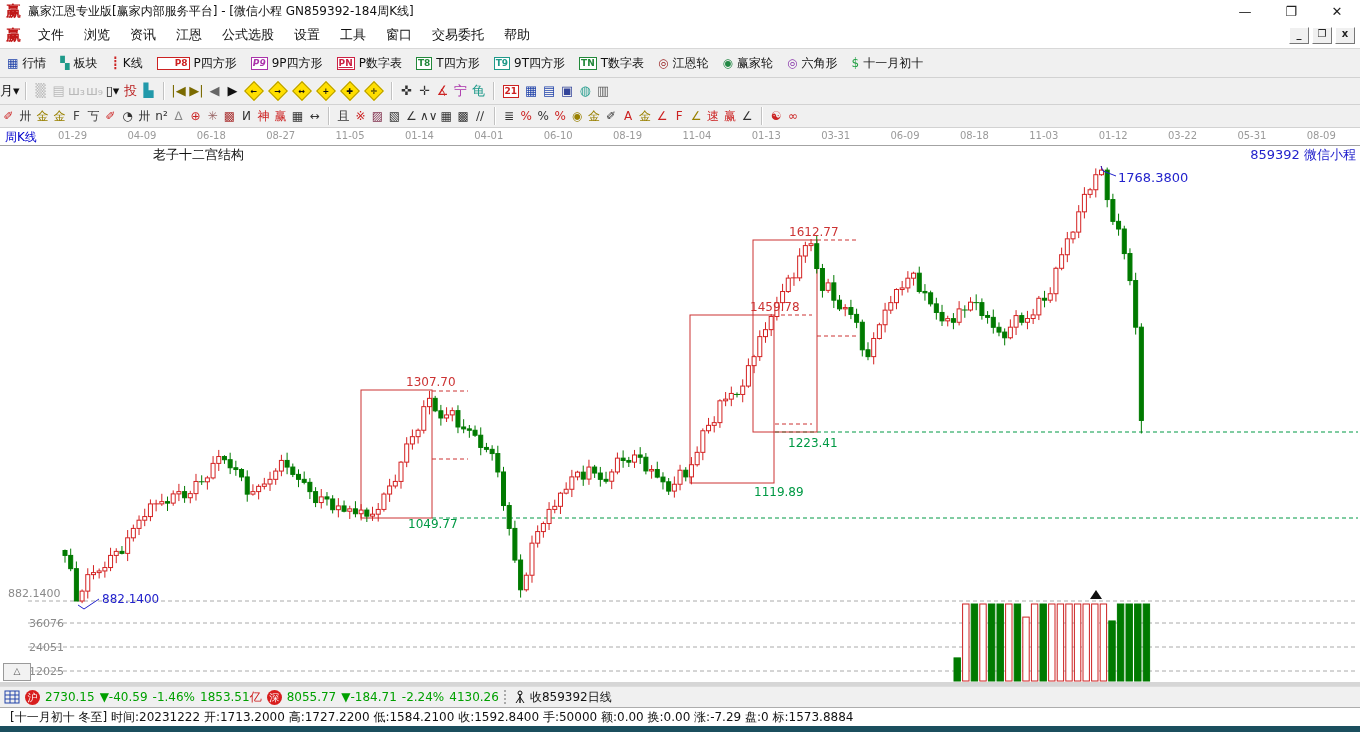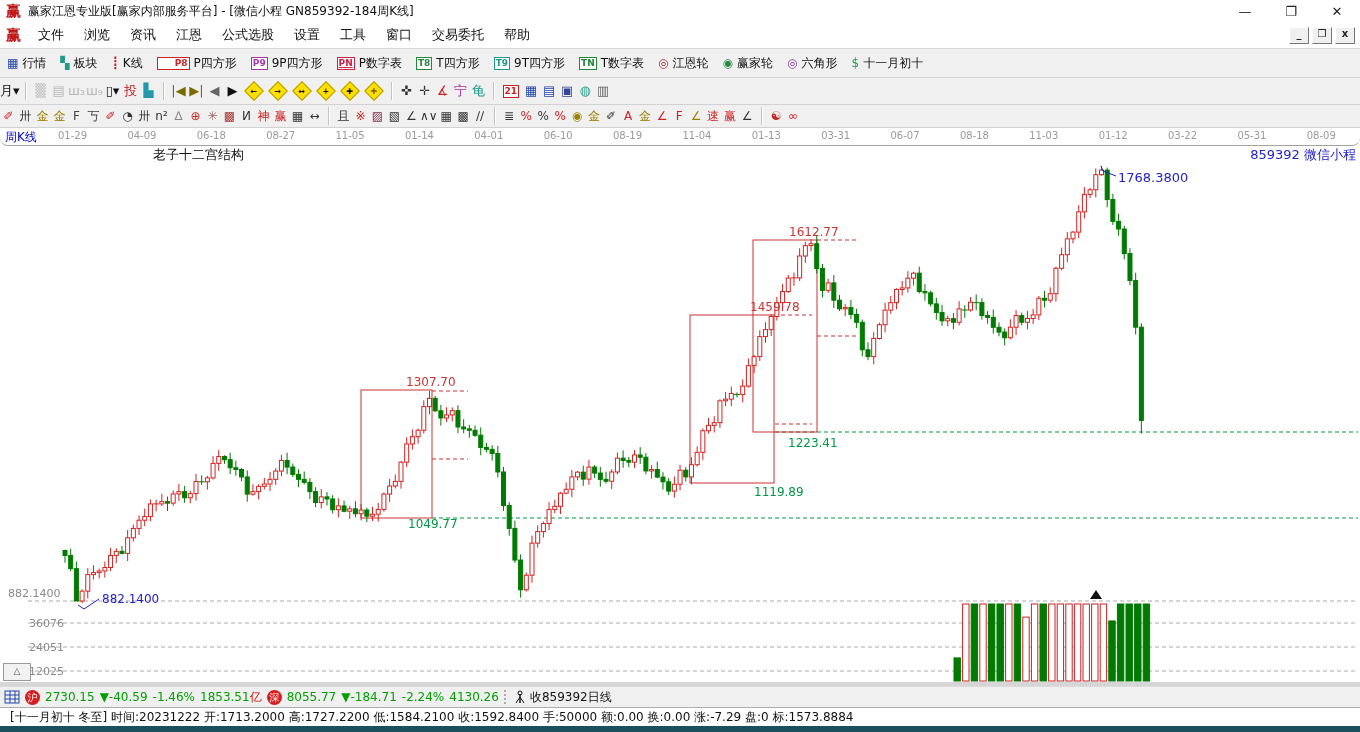--- a/index.html
+++ b/index.html
@@ -25,21 +25,21 @@
   .tb3{top:105px;height:22px;}
   .tb-item{display:flex;align-items:center;gap:4px;padding:0 7px;font-size:12px;white-space:nowrap;}
   .badge{font-size:9px;font-weight:bold;border:1px solid;padding:0 1px;line-height:11px;background:#fff;}
   .ico{min-width:18px;text-align:center;font-size:13px;line-height:20px;flex:none;}
   .ico2{min-width:17px;text-align:center;font-size:12px;line-height:18px;flex:none;}
   .sep{width:1px;height:18px;background:#c2c2c2;border-right:1px solid #fff;margin:0 5px;flex:none;}
   .diamond{width:12px;height:12px;background:#ffdf00;border:1px solid #b39a00;transform:rotate(45deg);
            margin:2px 5px;display:flex;align-items:center;justify-content:center;flex:none;}
   .diamond>span{transform:rotate(-45deg);font-size:8px;font-weight:bold;color:#111;}
   
-  .chart-header{top:128px;height:17px;background:#fff;border-bottom:1px solid #a3a3a3;border-radius:8px;}
+  .chart-header{top:128px;height:17px;background:#fff;border-bottom:1px solid #a3a3a3;}
   .period-label{position:absolute;left:5px;top:1px;color:#0000cc;font-size:12px;font-weight:500;}
   .dates{position:absolute;left:58px;right:24px;top:2px;display:flex;justify-content:space-between;
          font-size:10px;color:#9a9a9a;}
   
   .chart{top:146px;height:540px;background:#fff;}
   .chart svg{position:absolute;left:0;top:0;}
   .vol-btn{position:absolute;left:3px;top:517px;width:26px;height:16px;background:#f2f2f2;border:1px solid #9a9a9a;
            font-size:9px;line-height:14px;text-align:center;color:#555;}
   .chart-strip{position:absolute;left:0;bottom:0;width:1360px;height:4px;background:#d6d6d6;}
   
@@ -104,21 +104,21 @@
     </div>
     <div class="tb-item">
       <span class="tb-ico" style="color: rgb(204, 34, 34);">┋</span>
       <span>K线</span>
     </div>
     <div class="tb-item">
       <span class="badge" style="color: rgb(204, 34, 34); border-color: rgb(204, 34, 34); padding-left: 17px;">P8</span>
       <span>P四方形</span>
     </div>
     <div class="tb-item">
-      <span class="badge" style="color: rgb(170, 51, 170); border-color: rgb(170, 51, 170);">P9</span>
+      <span class="badge" style="color: rgb(170, 51, 170); border-color: rgb(170, 51, 170); font-style: italic;">P9</span>
       <span>9P四方形</span>
     </div>
     <div class="tb-item">
       <span class="badge" style="color: rgb(204, 34, 68); border-color: rgb(204, 34, 68); text-decoration: underline;">PN</span>
       <span>P数字表</span>
     </div>
     <div class="tb-item">
       <span class="badge" style="color: rgb(34, 136, 58); border-color: rgb(34, 136, 58);">T8</span>
       <span>T四方形</span>
     </div>
@@ -253,21 +253,21 @@
       <span>06-18</span>
       <span>08-27</span>
       <span>11-05</span>
       <span>01-14</span>
       <span>04-01</span>
       <span>06-10</span>
       <span>08-19</span>
       <span>11-04</span>
       <span>01-13</span>
       <span>03-31</span>
-      <span>06-07</span>
+      <span>06-09</span>
       <span>08-18</span>
       <span>11-03</span>
       <span>01-12</span>
       <span>03-22</span>
       <span>05-31</span>
       <span>08-09</span>
     </div>
 </div>
 
 <div class="abs chart">

